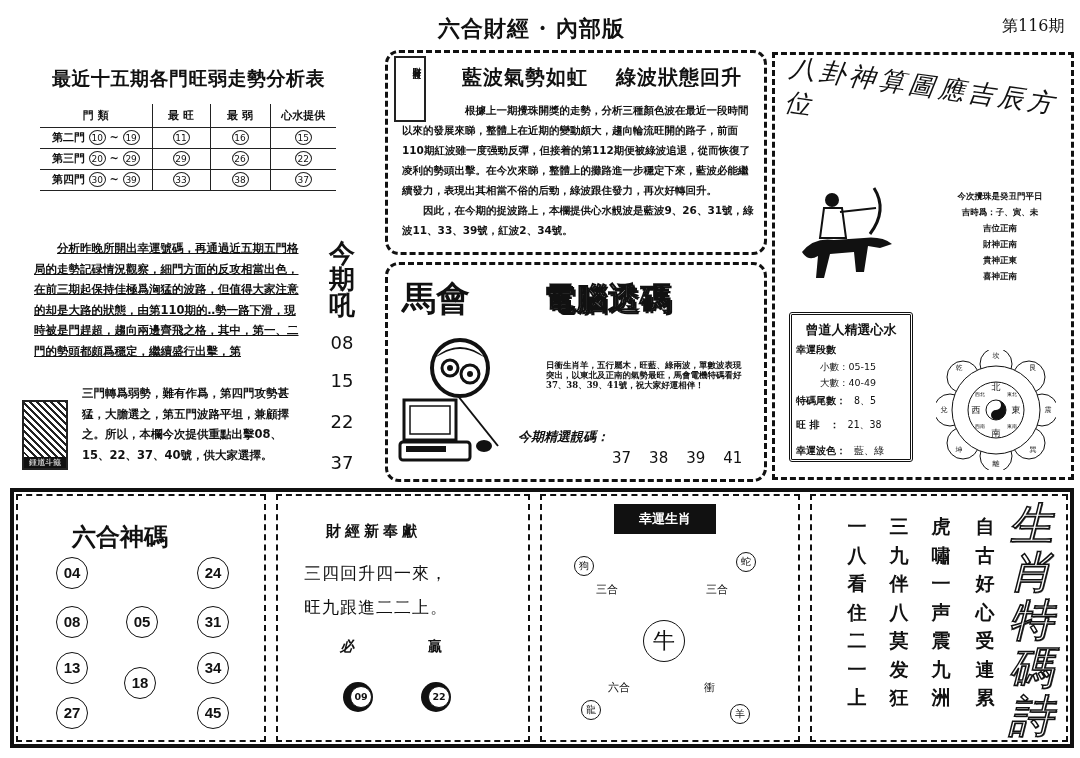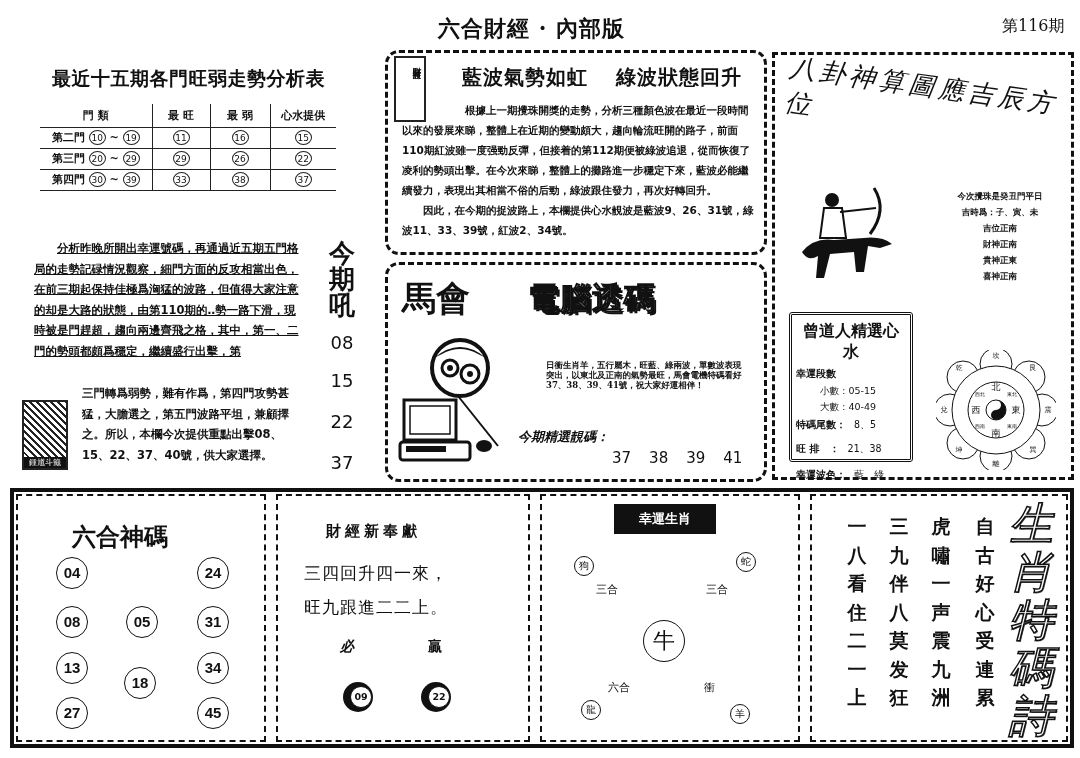--- a/index.html
+++ b/index.html
@@ -33,33 +33,33 @@
   
   .stamp { left: 394px; top: 56px; width: 32px; height: 66px; border: 2px solid #222; font-size: 9px; line-height: 10px; padding: 2px; writing-mode: vertical-rl; }
   .headline { left: 462px; top: 64px; font-size: 20px; font-weight: bold; letter-spacing: 1px; }
   .headline span + span { margin-left: 28px; }
   .wave-text { left: 402px; top: 100px; width: 356px; font-size: 10.5px; line-height: 20px; font-weight: bold; }
   .wave-text p { text-indent: 6em; }
   .wave-text p.p2 { text-indent: 2em; }
 
   
   .mahui { left: 402px; top: 276px; font-size: 34px; font-weight: bold; font-family: "DejaVu Serif", serif; }
-  .pctitle { left: 528px; top: 278px; font-size: 31px; font-weight: bold; letter-spacing: 1px; -webkit-text-stroke: 1px #111; color: #fff; text-shadow: 2px 2px 0 #111; }
+  .pctitle { left: 544px; top: 278px; font-size: 31px; font-weight: bold; letter-spacing: 1px; -webkit-text-stroke: 1px #111; color: #fff; text-shadow: 2px 2px 0 #111; }
   .pc-note { left: 546px; top: 360px; width: 200px; font-size: 8.5px; line-height: 10px; font-weight: bold; font-family: "DejaVu Serif", serif; }
   .pc-label { left: 518px; top: 428px; font-size: 13px; font-weight: bold; font-style: italic; }
   .pc-nums { left: 612px; top: 449px; font-size: 15px; word-spacing: 14px; }
   .pc-nums span { margin-right: 18px; }
   .mascot { left: 398px; top: 336px; width: 130px; height: 130px; }
 
   
   .fortune-title { left: 786px; top: 70px; font-size: 26px; font-family: "DejaVu Serif", serif; font-style: italic; transform: rotate(8deg); letter-spacing: 4px; }
   .rider { left: 794px; top: 182px; width: 100px; height: 100px; }
   .info-lines { left: 930px; top: 188px; width: 140px; font-size: 8.5px; line-height: 16px; text-align: center; font-weight: bold; }
   .luck-box { left: 789px; top: 312px; width: 124px; height: 150px; border: 3px double #111; border-radius: 3px; padding: 6px 4px; font-size: 10px; }
-  .luck-box .lb-title { text-align: center; font-weight: bold; font-size: 16px; margin-bottom: 4px; }
+  .luck-box .lb-title { text-align: center; font-weight: bold; font-size: 13px; margin-bottom: 4px; }
   .luck-box .row { font-weight: bold; margin: 4px 0; }
   .luck-box .sub { padding-left: 24px; font-size: 9.5px; margin: 3px 0; }
   .luck-box .val { font-weight: normal; font-family: "DejaVu Sans Mono", monospace; margin-left: 8px; }
   .bagua { left: 936px; top: 350px; width: 120px; height: 120px; }
 
   
   .bottom-frame { left: 10px; top: 488px; width: 1064px; height: 260px; border: 4px solid #111; }
   .bdash { position: absolute; top: 494px; height: 248px; border: 2px dashed #111; }
 
   .six-title { left: 72px; top: 521px; font-size: 24px; font-weight: bold; }

